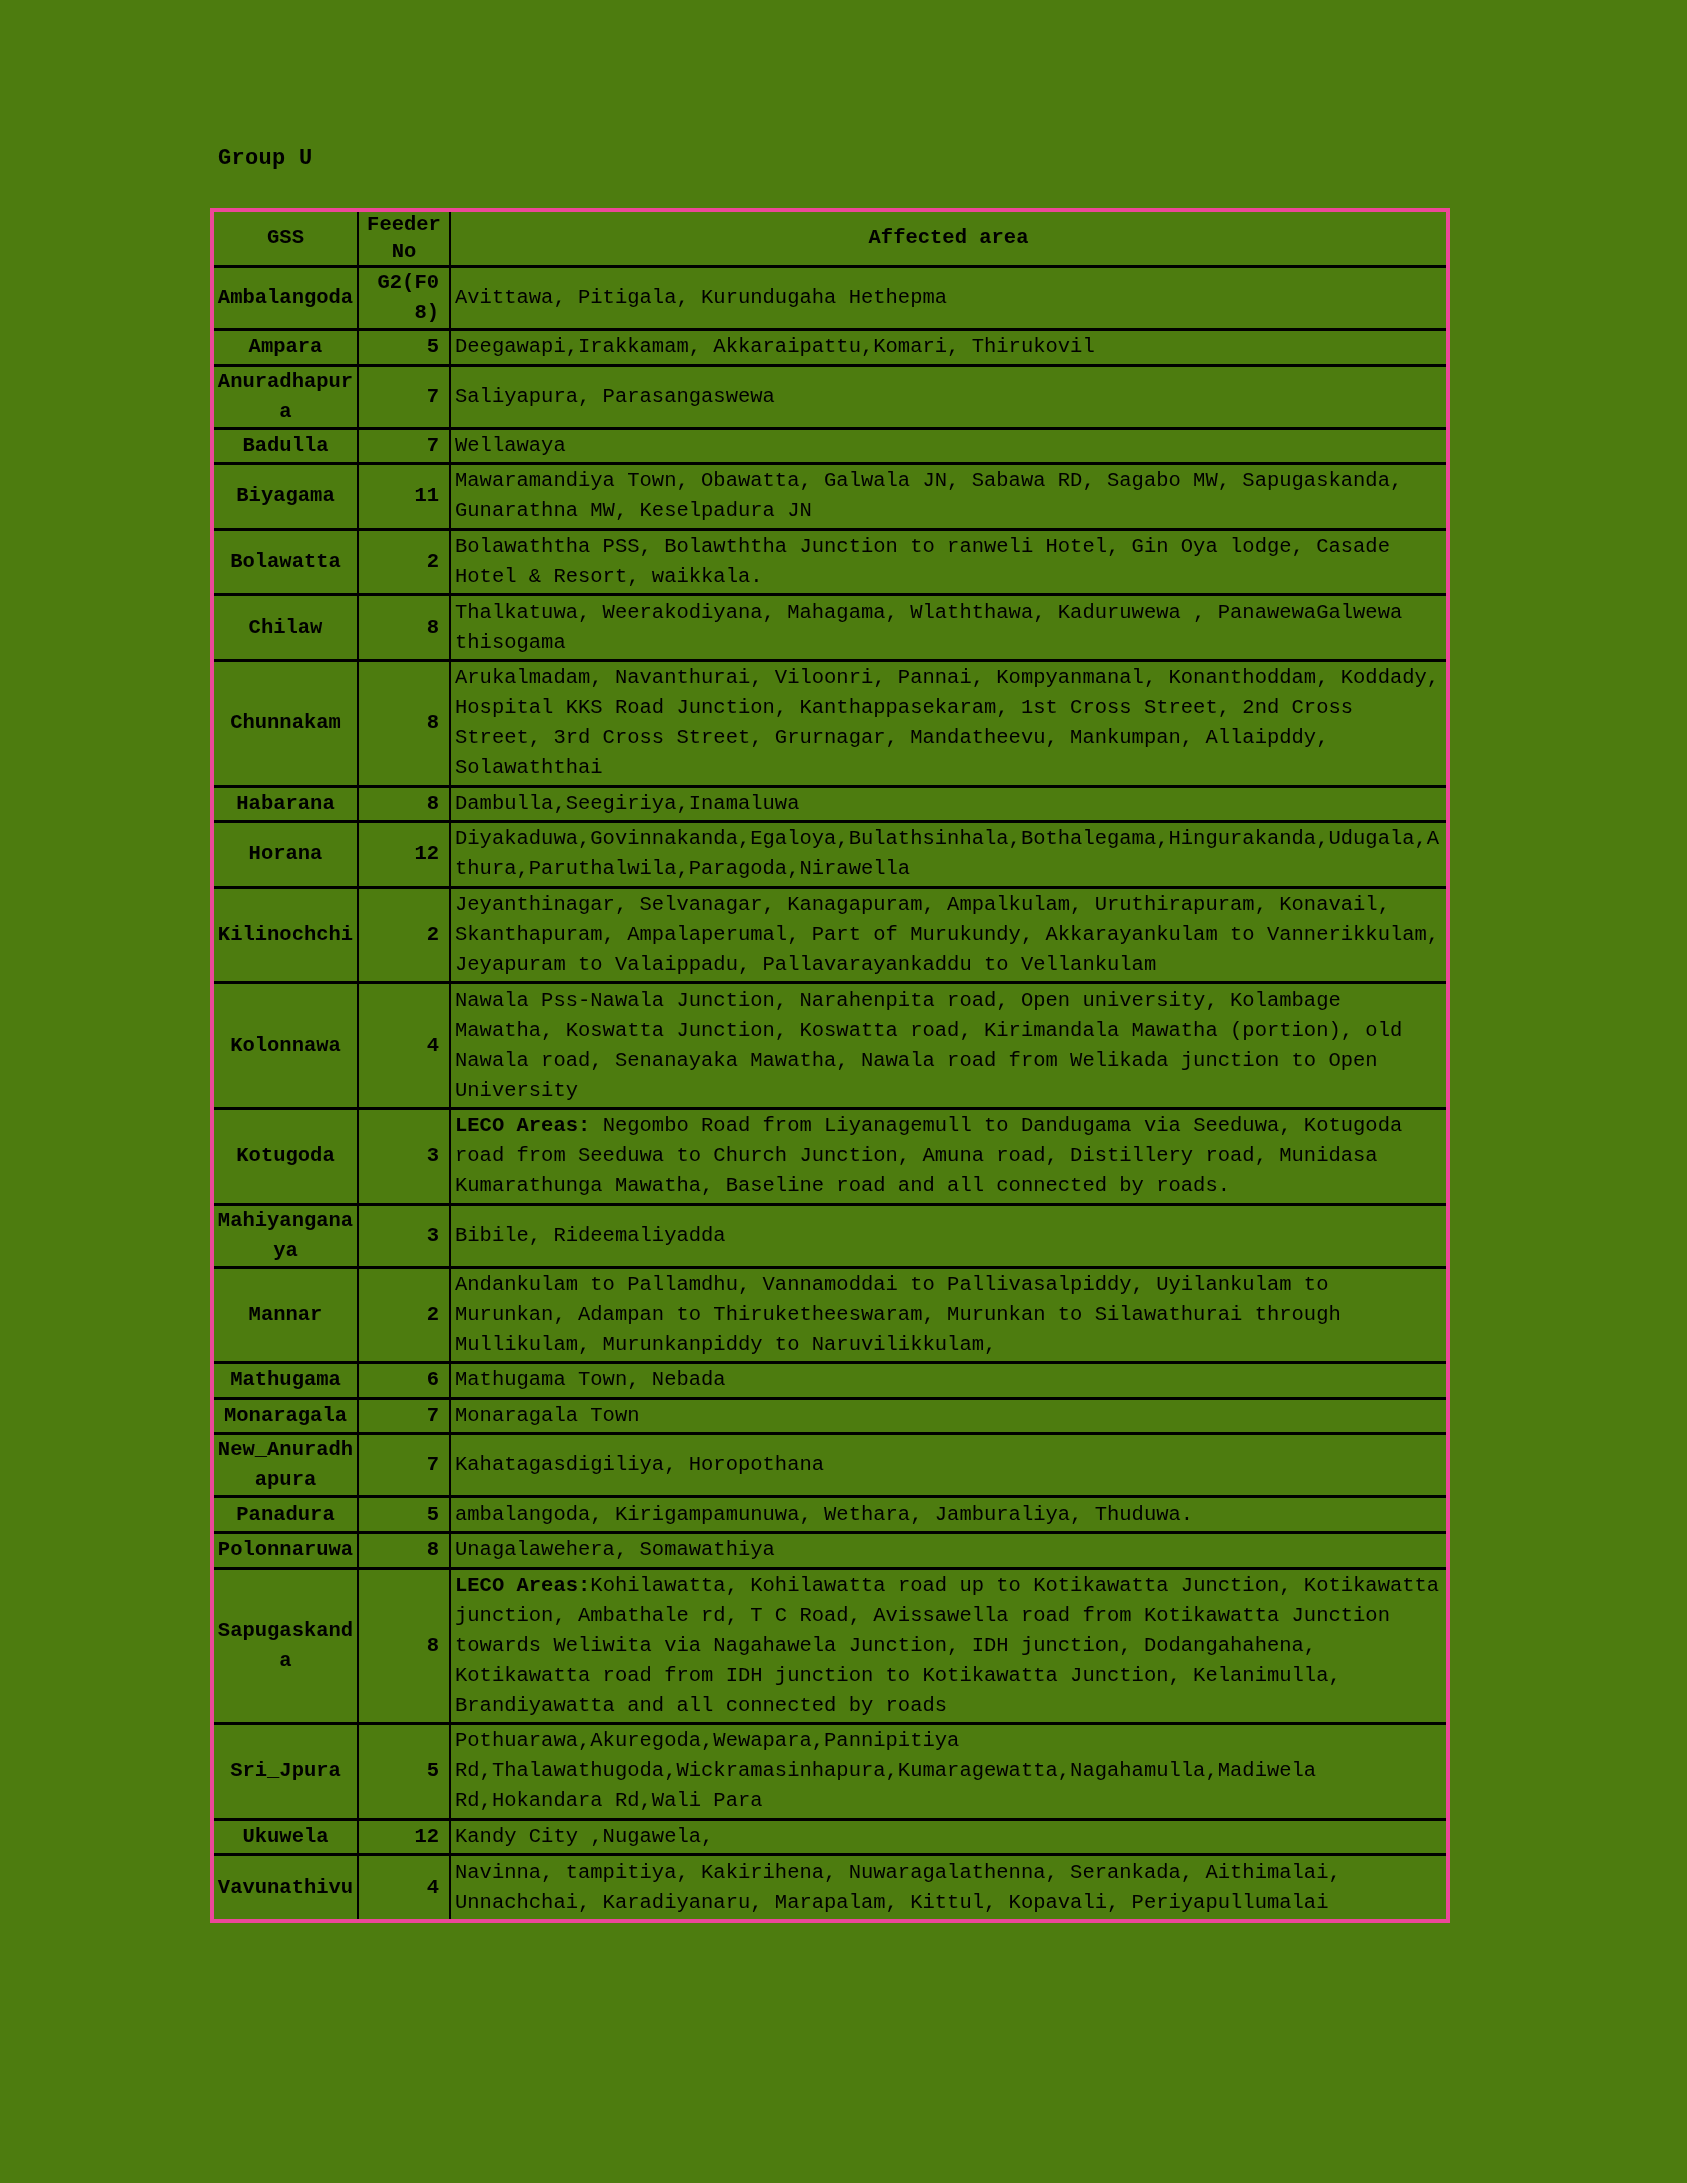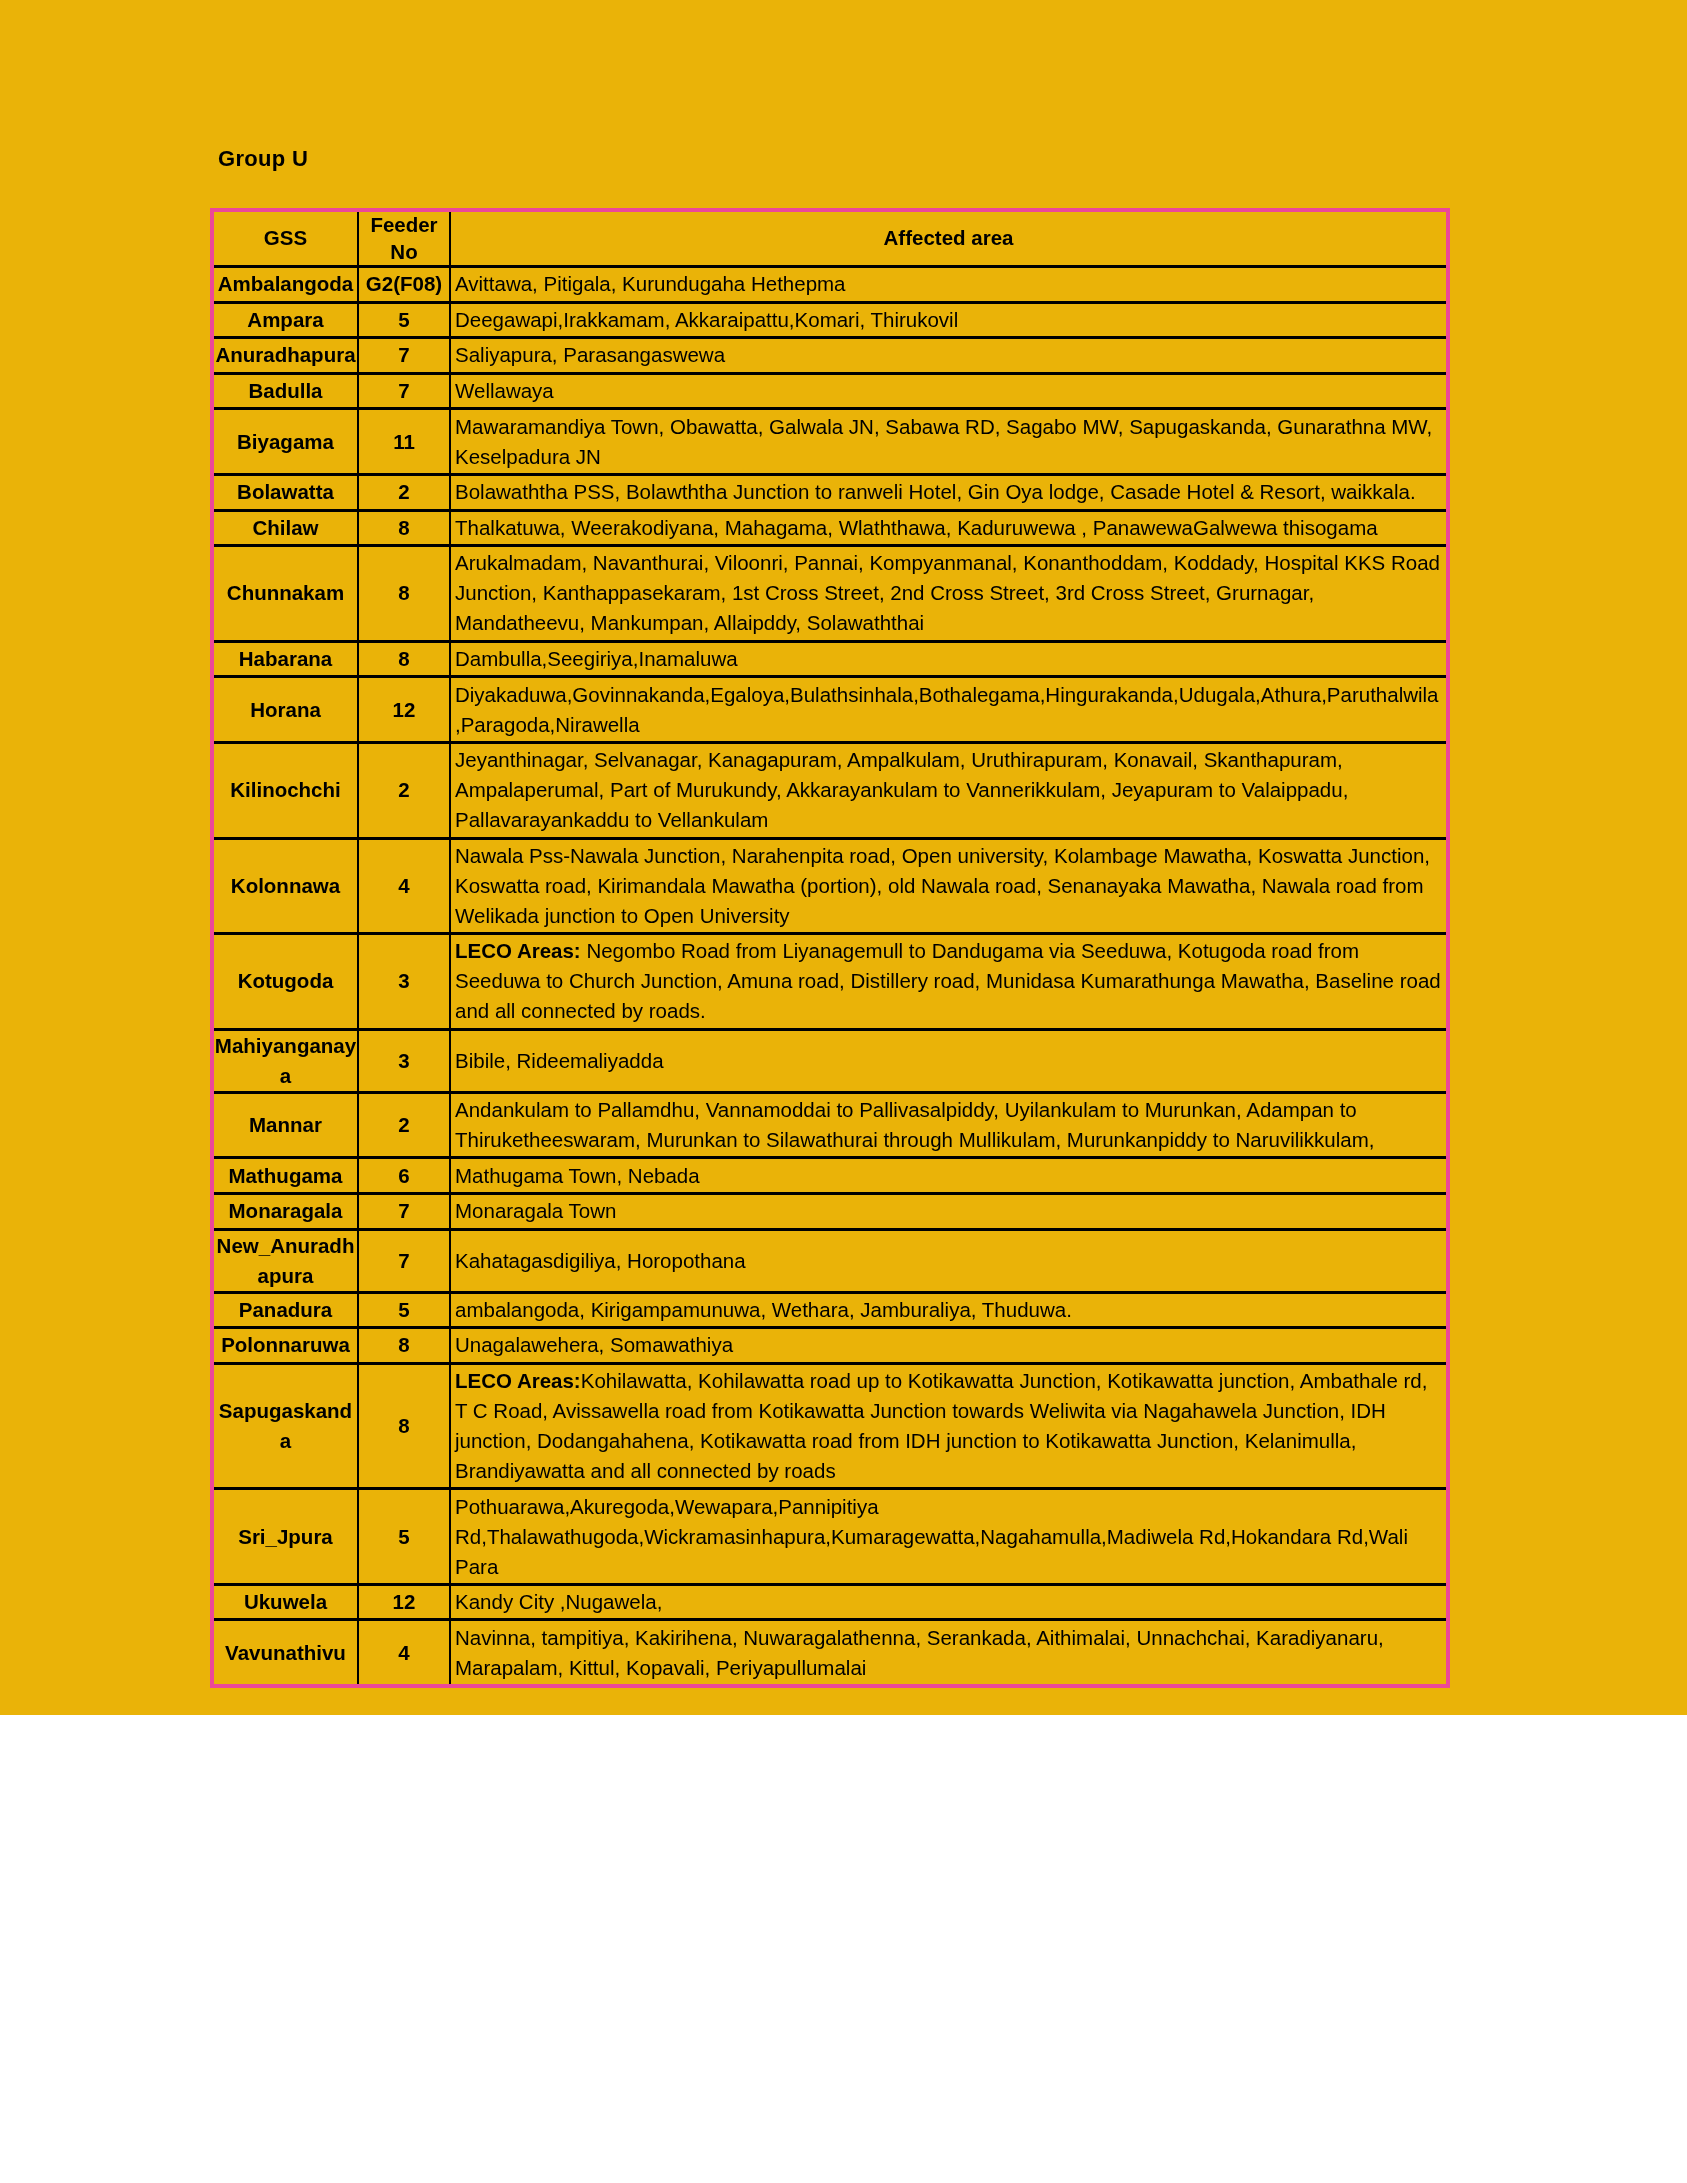--- a/index.html
+++ b/index.html
@@ -3,23 +3,23 @@
 <meta charset="utf-8">
 <style>
   html, body {
     margin: 0;
     padding: 0;
     background: #ffffff;
   }
   .page {
     position: relative;
     width: 1687px;
-    height: 1715px;
-    background: #eab308;
-    font-family: Liberation Sans, sans-serif;
+    height: 2183px;
+    background: #4d7c0f;
+    font-family: Liberation Mono, monospace;
     color: #000000;
     overflow: hidden;
   }
   .doc-title {
     position: absolute;
     left: 218px;
     top: 146px;
     font-size: 22px;
     font-weight: bold;
     letter-spacing: 0.3px;
@@ -58,22 +58,22 @@
     line-height: 30px;
     vertical-align: middle;
   }
   td.gss {
     font-weight: bold;
     text-align: center;
     padding: 0 0.7px;
   }
   td.feeder {
     font-weight: bold;
-    text-align: center;
-    padding: 0 3px;
+    text-align: right;
+    padding: 0 10px;
   }
   td.area {
     text-align: left;
     padding: 1.3px 5.3px 1.3px 4px;
     margin-left: 48px;
   }
   td.area b { font-weight: bold; }
 </style>
 </head>
 <body>

